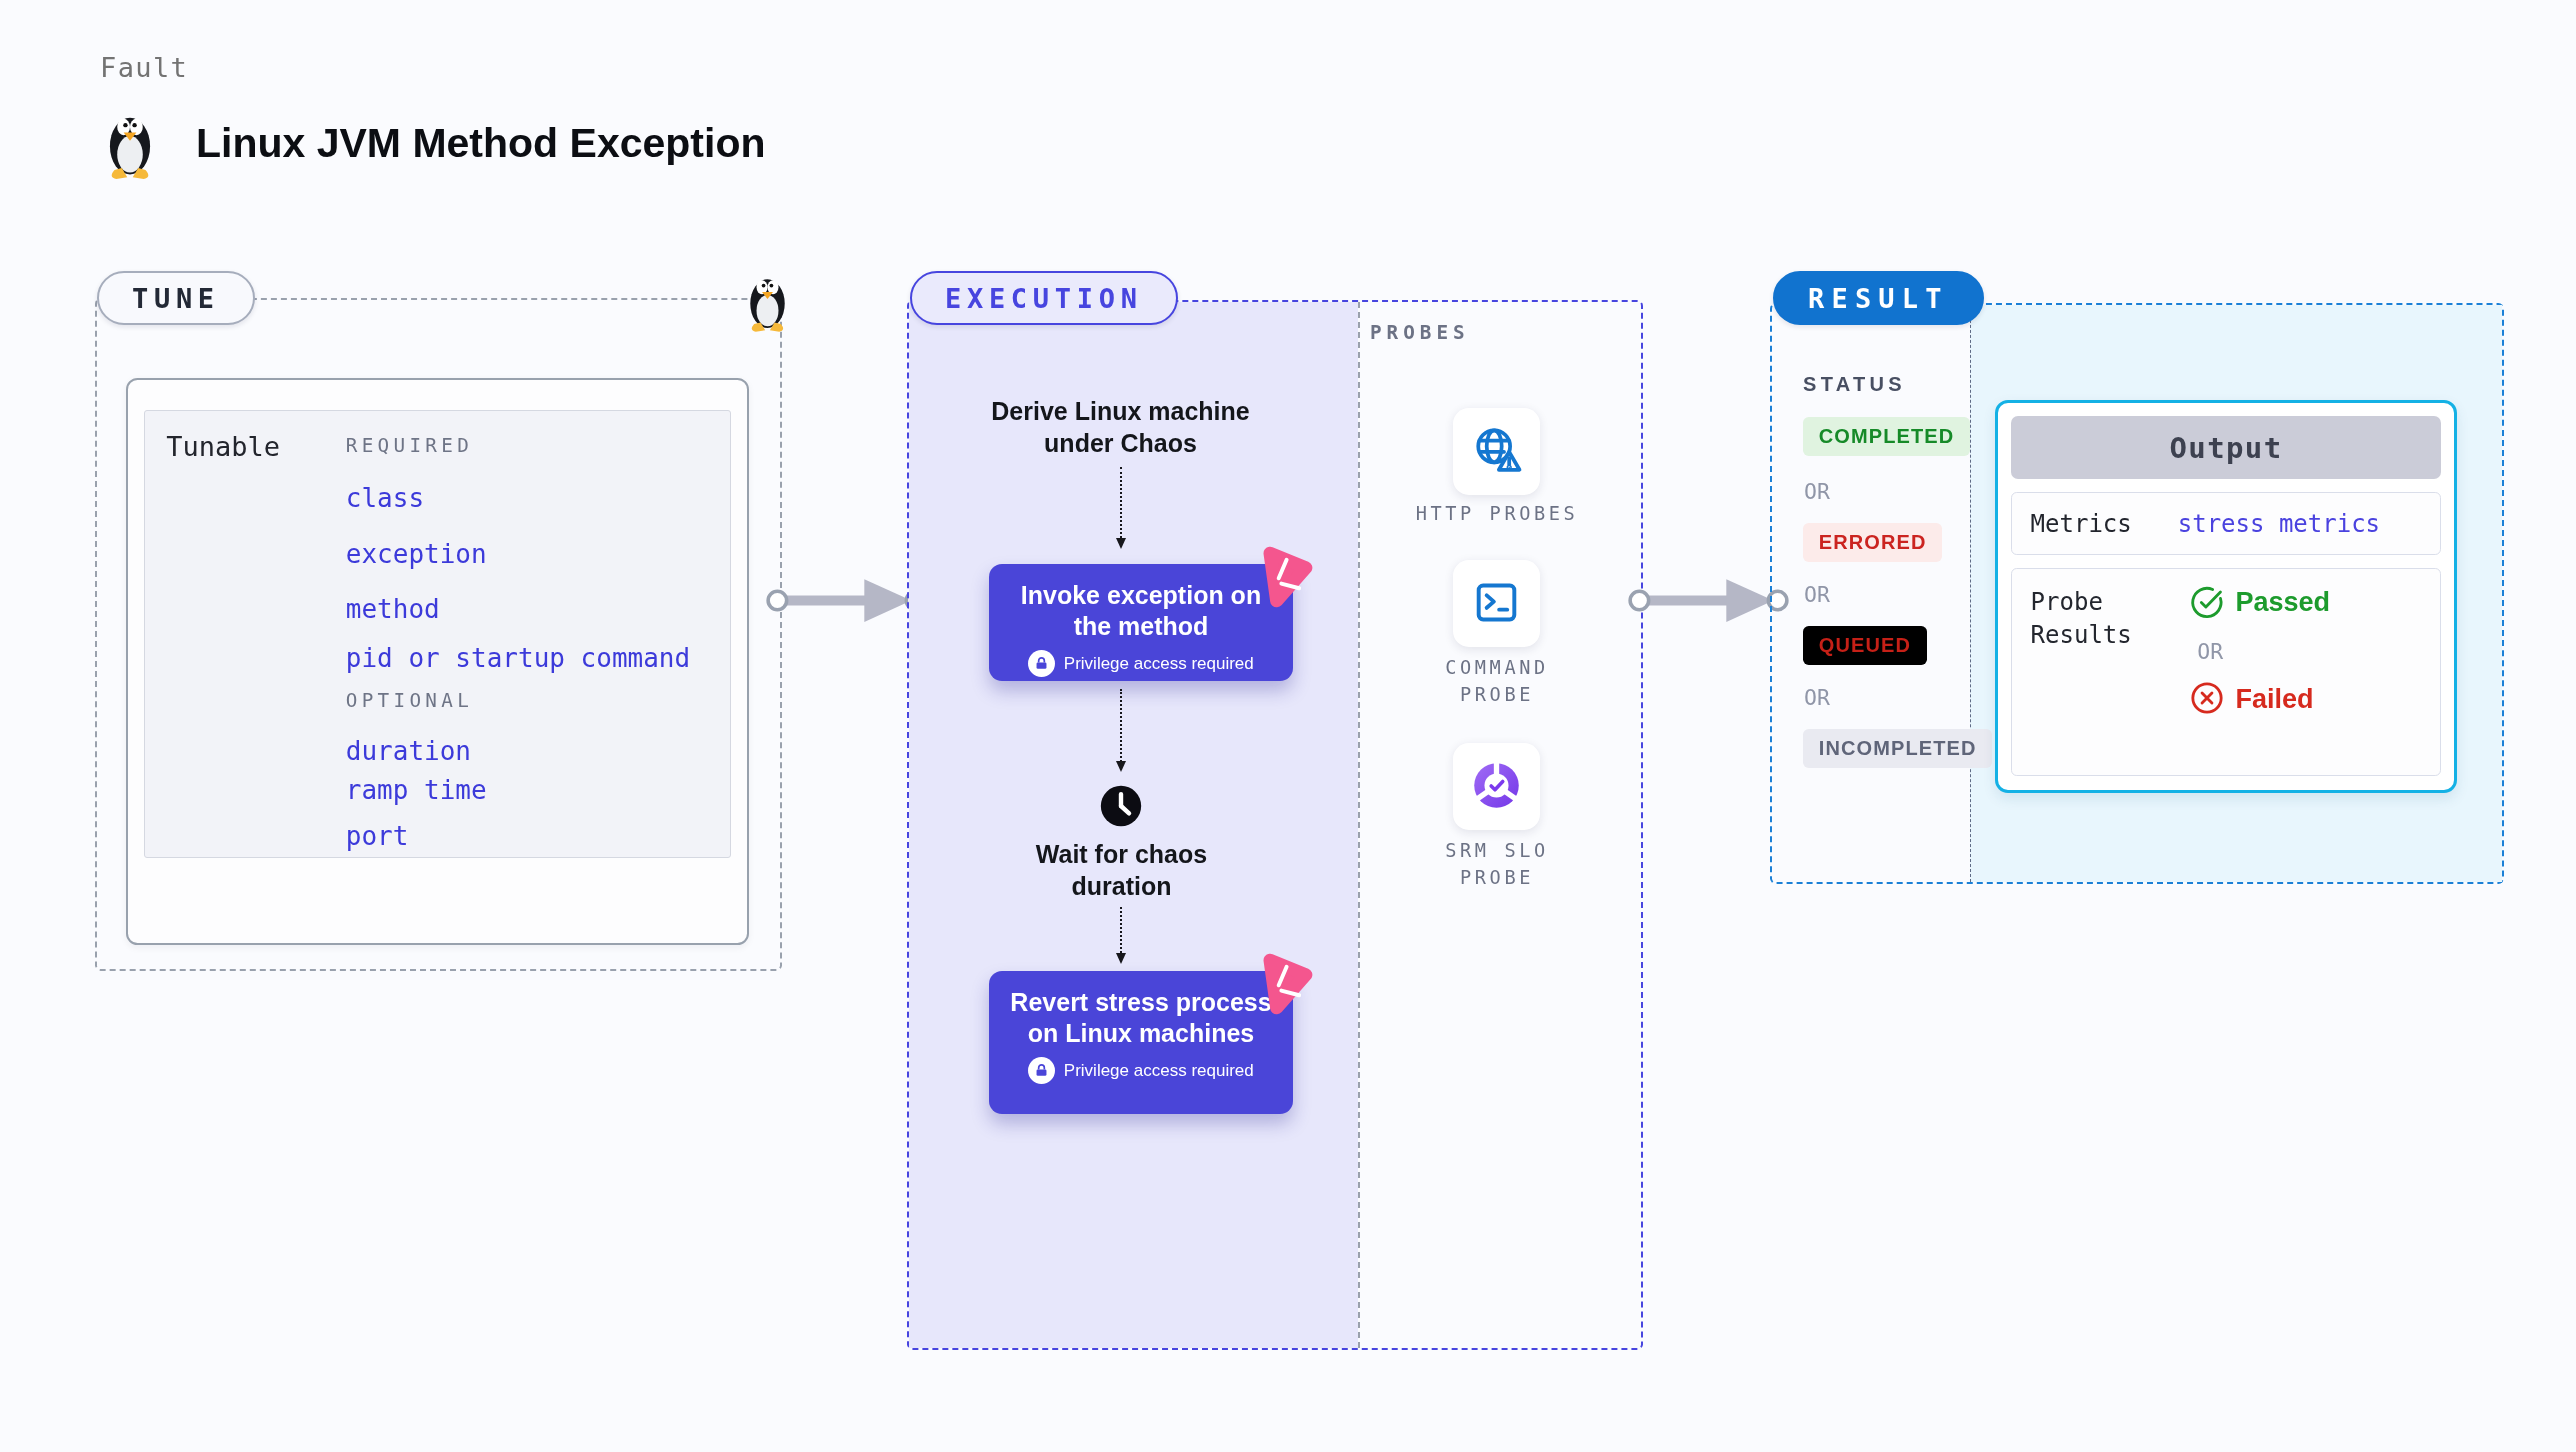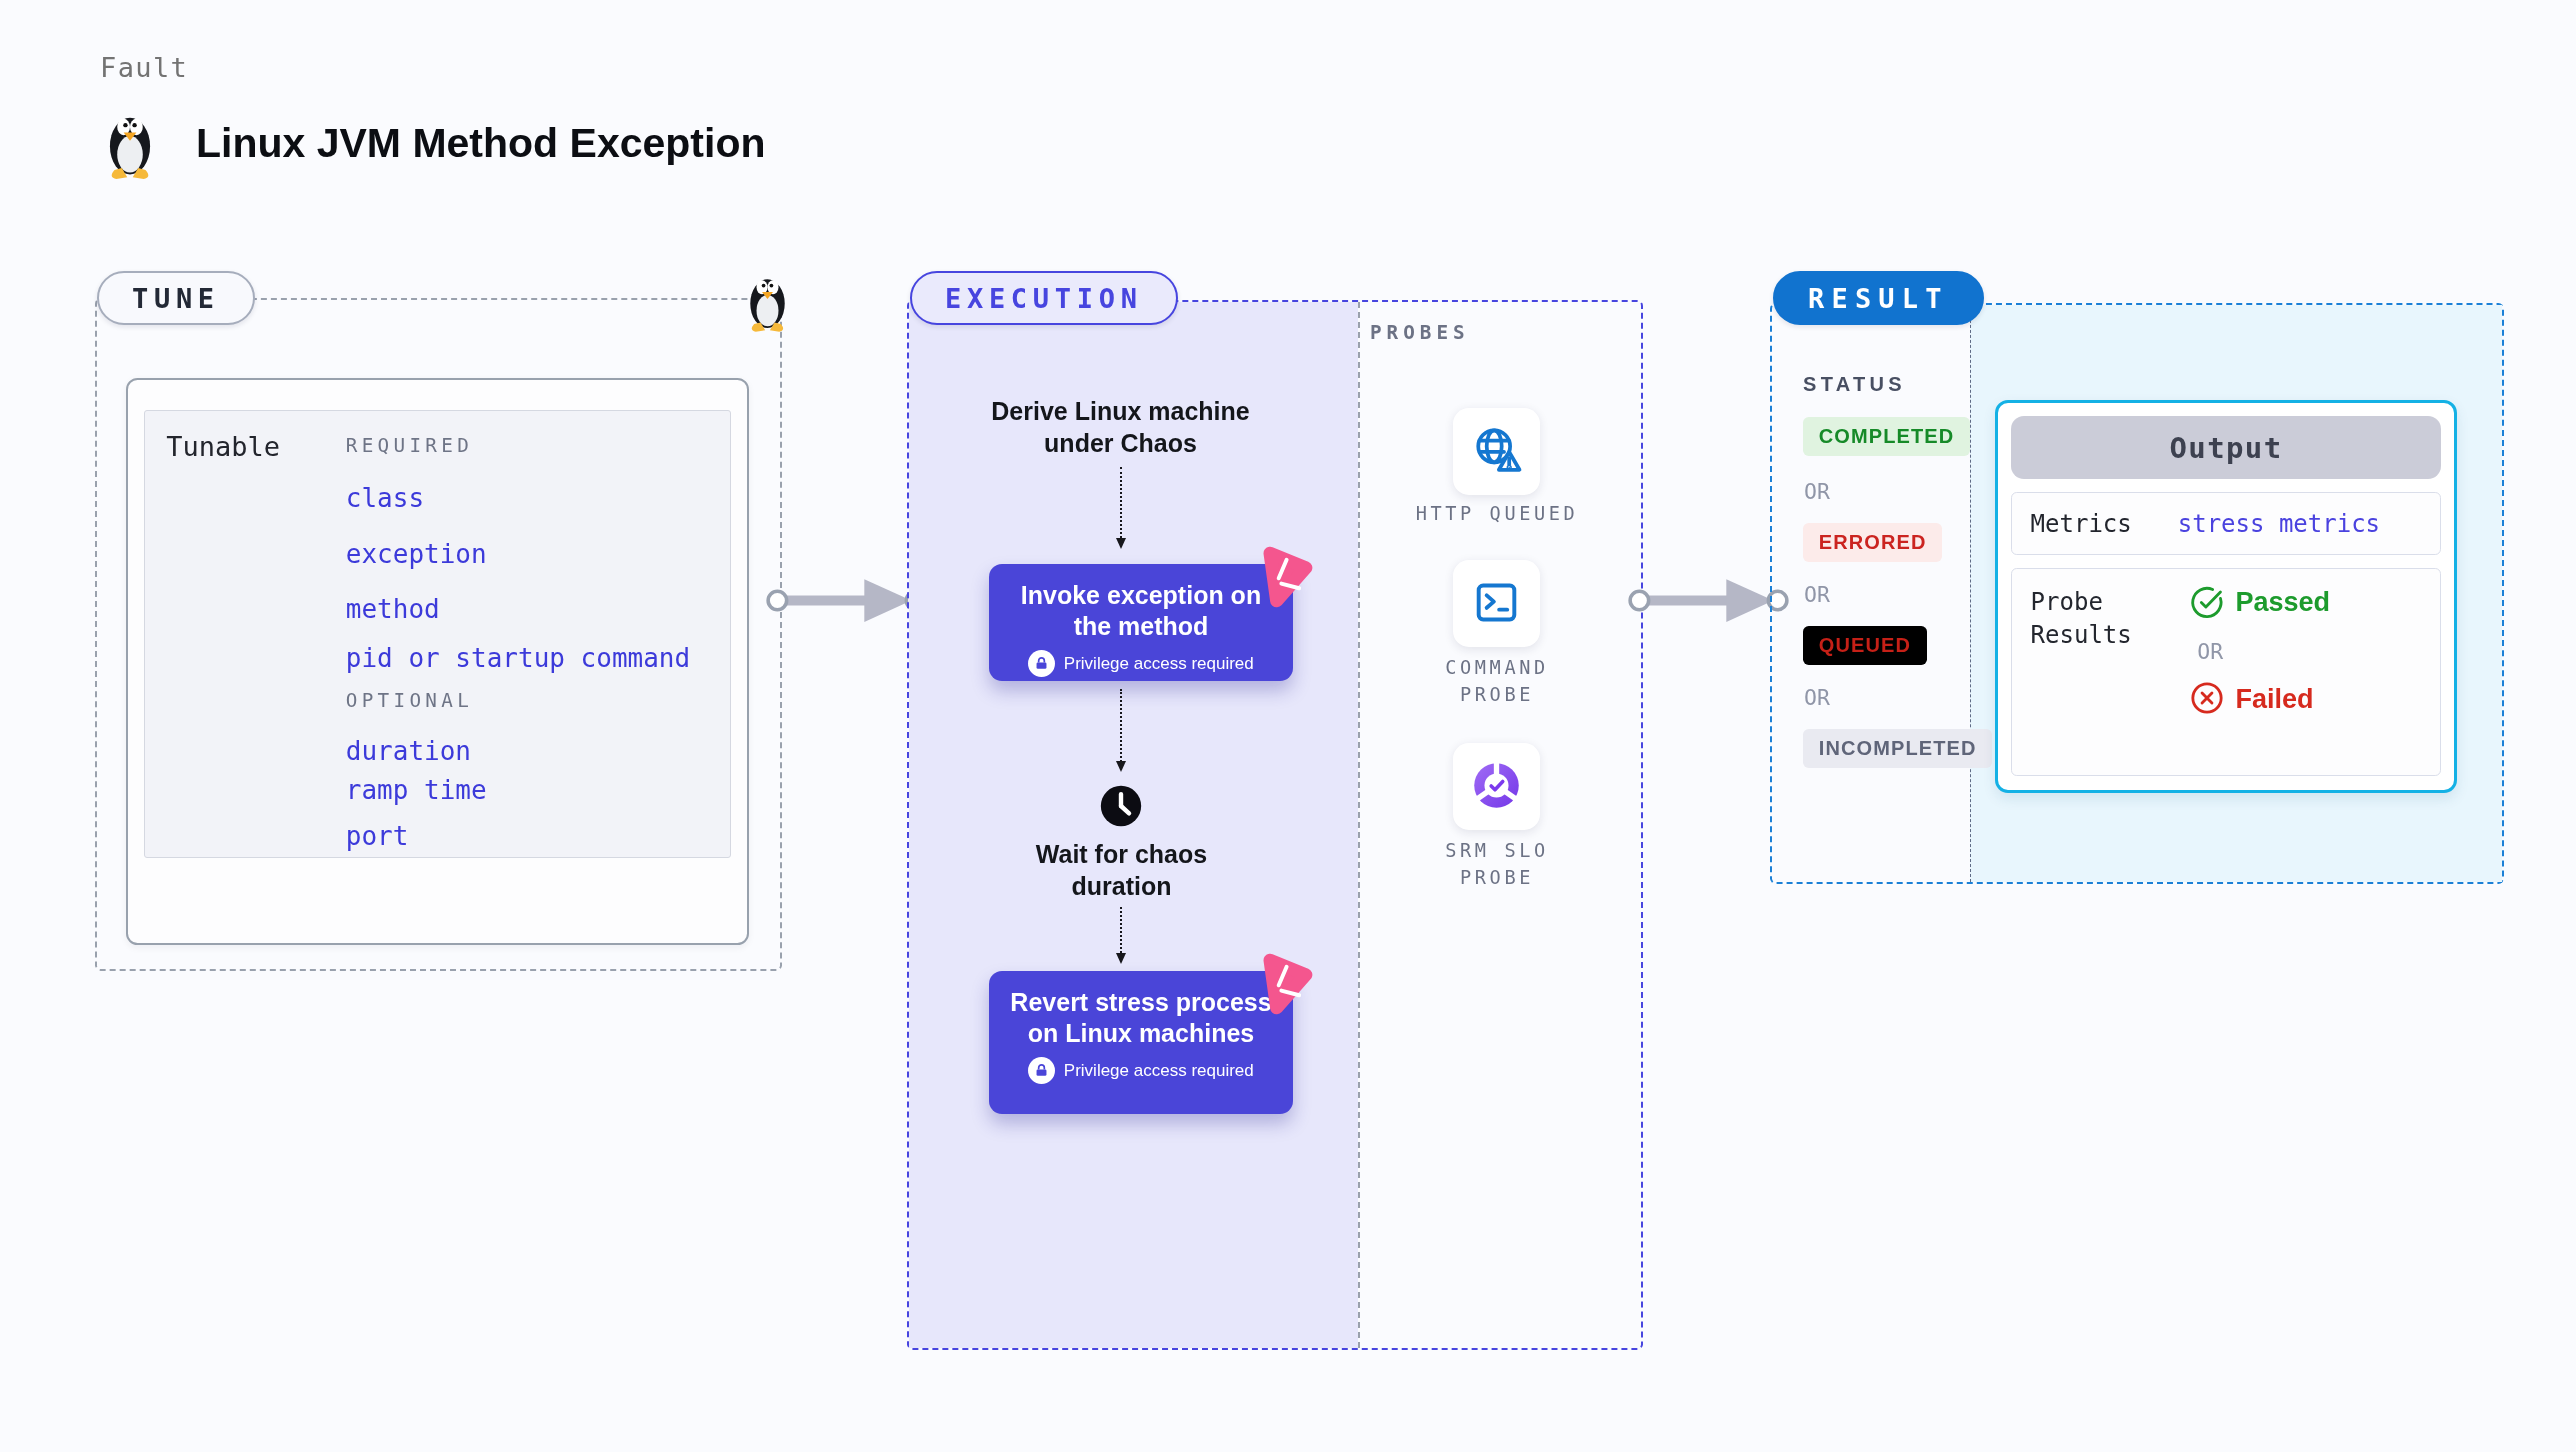--- a/index.html
+++ b/index.html
@@ -65,21 +65,21 @@
   .status-badge{display:inline-block;padding:7.9px 15.8px;border-radius:5.7px;font-size:20px;font-weight:bold;letter-spacing:1.1px;}
   .badge-completed{background:#e0f3e0;color:#168a28;}
   .badge-errored{background:#fcebea;color:#cb2420;}
   .badge-queued{background:#000000;color:#c62017;}
   .badge-incompleted{background:#e9eaf1;color:#5f6579;}
   .or-label{font-size:21.5px;color:#9096a8;}
 
   
   .out-card{left:1995px;top:400px;width:462px;height:393px;background:#ffffff;border:3.6px solid #14b1e5;
             border-radius:13px;box-sizing:border-box;padding:13px;box-shadow:0 5.7px 13px rgba(20,80,120,.10);}
-  .out-head{height:63px;background:#cbccd8;border-radius:13px;display:flex;align-items:center;justify-content:center;
+  .out-head{height:63px;background:#cbccd8;border-radius:7px;display:flex;align-items:center;justify-content:center;
             font-size:29px;font-weight:bold;color:#3d4150;letter-spacing:1.4px;}
   .out-row{margin-top:13px;border:1.4px solid #dadeea;border-radius:5.7px;background:#fdfdfe;box-sizing:border-box;}
   .metrics-row{height:63px;display:flex;align-items:center;}
   .metrics-label{font-size:24px;color:#22252d;margin-left:18.6px;}
   .metrics-value{font-size:24px;color:#4a42df;margin-left:46px;cursor:pointer;}
   .probe-res-row{height:208px;position:relative;}
   .probe-res-label{position:absolute;left:18.6px;top:17px;width:150px;font-size:24px;line-height:33px;color:#23262e;}
   .res-col{position:absolute;left:178px;top:15.8px;}
   .res-line{display:flex;align-items:center;gap:11.5px;}
   .passed-text{font-size:27px;font-weight:bold;color:#1d9b2d;}
@@ -216,21 +216,21 @@
         <circle cx="29" cy="27" r="17"></circle>
         <ellipse cx="29" cy="27" rx="8" ry="17"></ellipse>
         <path d="M13.5 21 h31 M13.5 33 h26"></path>
         <path d="M45 33 L56 52 H34 Z" fill="#ffffff"></path>
         <path d="M45 39.5 v6.5"></path>
         <circle cx="45" cy="49.5" r="0.8" fill="#1577d0"></circle>
       </svg>
     </span>
   </div>
   <div class="abs probe-label mono" style="left:1368px;top:501px;">
-    <div>HTTP QUEUED</div>
+    <div>HTTP PROBES</div>
   </div>
 
   <div class="abs probe-card" style="left:1453px;top:560px;">
     <span>
       <svg viewBox="0 0 64 64" width="57" height="57" fill="none" stroke="#1577d0" stroke-width="4.4" stroke-linecap="round" stroke-linejoin="round">
         <rect x="12" y="13" width="40" height="38" rx="5"></rect>
         <path d="M21 24 l8 7 -8 7"></path>
         <path d="M35 40 h9"></path>
       </svg>
     </span>

